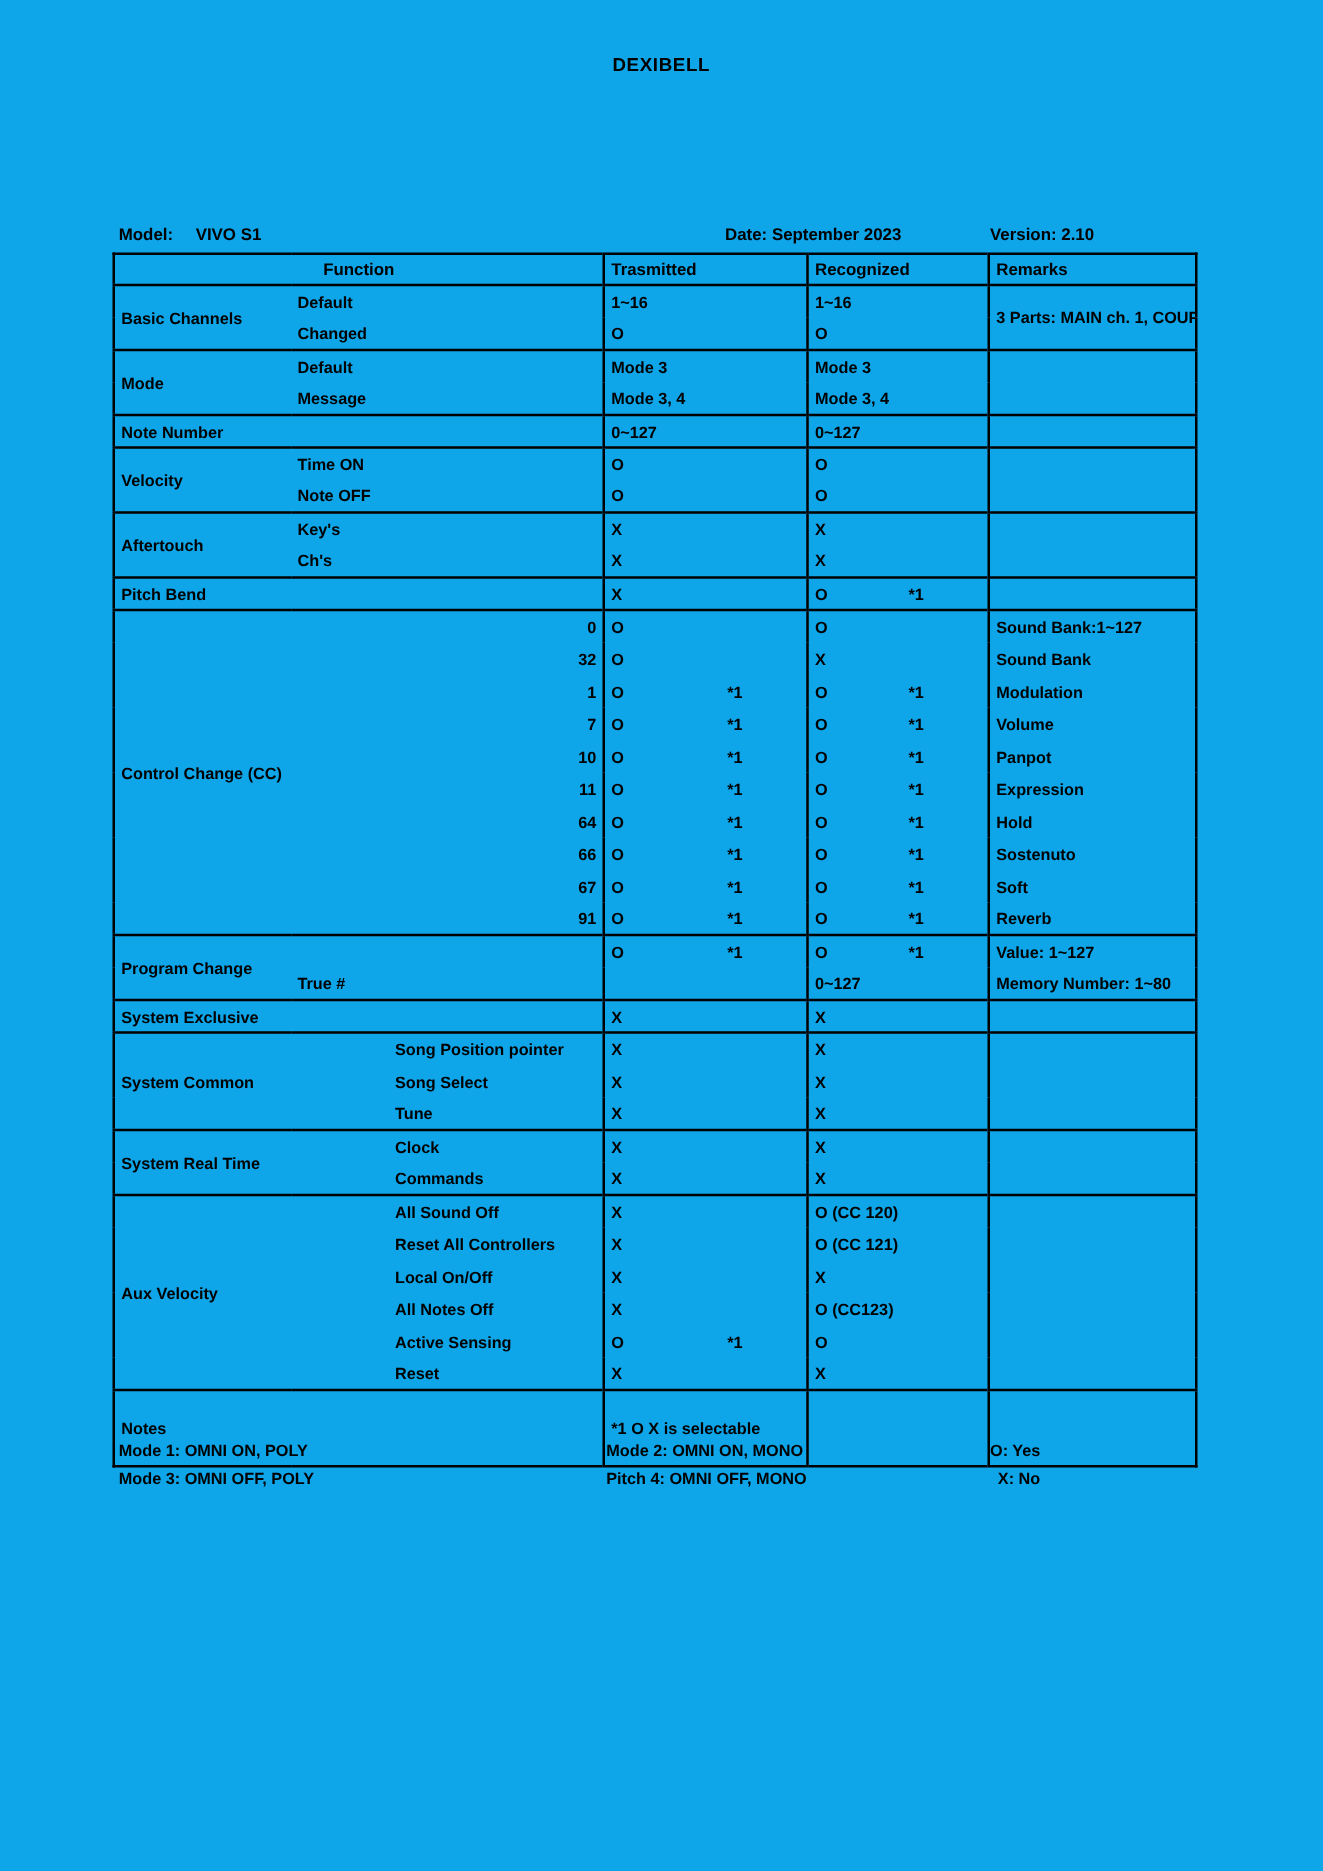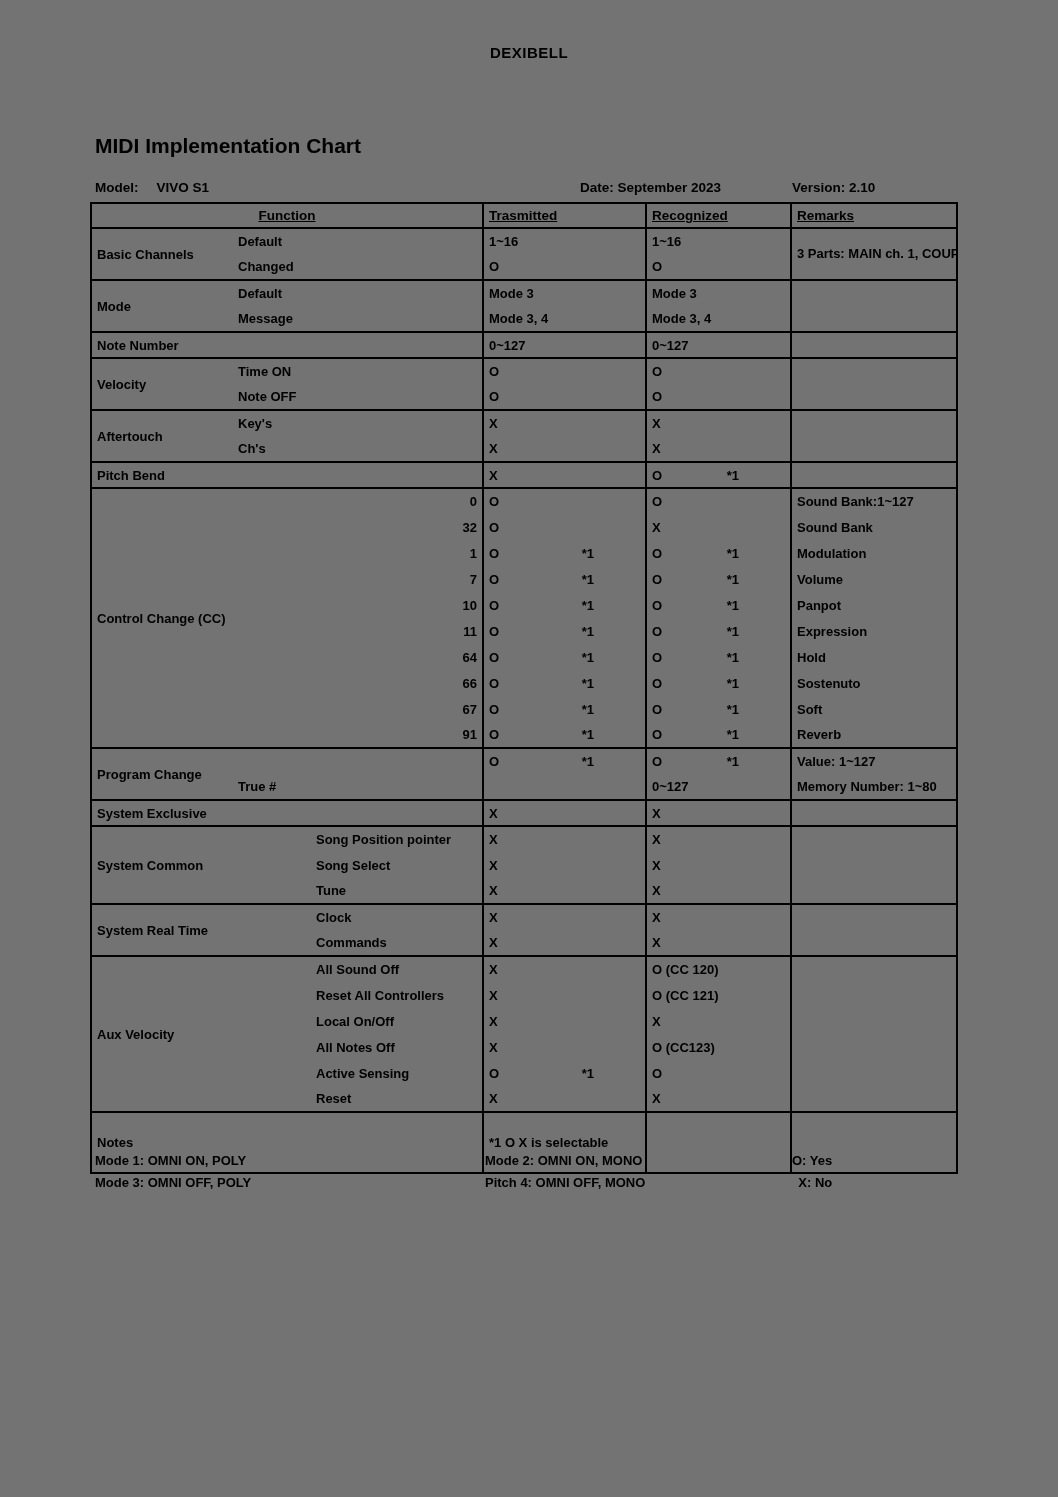--- a/index.html
+++ b/index.html
@@ -1,39 +1,39 @@
 <!DOCTYPE html>
 <html><head>
 <meta charset="utf-8">
 <style>
   * { box-sizing: border-box; }
   html, body { margin: 0; padding: 0; background: #fff; }
   .page {
-    position: relative; width: 1058px; height: 1497px; background: #737373;
+    position: relative; width: 1058px; height: 1497px; background: #0ea5e9;
     font-family: "Liberation Sans", sans-serif; font-weight: bold; color: #000;
   }
   .brand { position: absolute; top: 44px; left: 0; width: 100%; text-align: center; font-size: 15px; letter-spacing: 0.5px; }
   .title { position: absolute; left: 95px; top: 134px; font-size: 21px; }
   .meta-line { position: absolute; top: 180px; left: 0; width: 100%; font-size: 13.5px; }
   .meta-model { position: absolute; left: 95px; top: 0; }
   .meta-model-value { margin-left: 18px; }
   .meta-date { position: absolute; left: 580px; top: 0; }
   .meta-version { position: absolute; left: 792px; top: 0; }
 
   .midi-table {
     position: absolute; left: 90px; top: 202px; width: 866px;
     border-collapse: collapse; table-layout: fixed; border: 2px solid #000;
   }
   .midi-table td {
     padding: 0 5px; font-size: 13px; font-weight: bold;
     overflow: hidden; white-space: nowrap; vertical-align: middle;
   }
   .midi-table tr { height: 26px; }
   tr.hdr { height: 25px; }
-  tr.hdr td { font-size: 13.5px; text-decoration: underline; }
+  tr.hdr td { font-size: 13.5px; }
   .hdr-fn { text-align: center; }
   .c-t, .c-r, .c-m { border-left: 2px solid #000; }
   tr.gs td { border-top: 2px solid #000; }
   .indent { padding-left: 83px !important; }
   .cc-num { text-align: right; padding-right: 5px !important; }
   .remark-sm { font-size: 9.5px; padding: 0 4px; }
   .bc-remark { vertical-align: top; padding-top: 2px; white-space: pre-wrap; line-height: 1.9; }
   .pc-label { vertical-align: top; padding-top: 4px; }
   .vtop { vertical-align: top; padding-top: 3px; }
   tr.notes-row { height: 61px; }
@@ -46,21 +46,20 @@
   .legend-col-2 { left: 485px; }
   .legend-col-3 { left: 792px; text-align: right; }
   .legend-col div { white-space: nowrap; }
 </style>
 </head>
 <body>
 
 <div class="page">
 
   <div class="brand">DEXIBELL</div>
-  <div class="title">MIDI Implementation Chart</div>
 
   <div class="meta-line">
     <span class="meta-model"><span>Model:</span><span class="meta-model-value">VIVO S1</span></span>
     <span class="meta-date">Date: September 2023</span>
     <span class="meta-version">Version: 2.10</span>
   </div>
 
   <table class="midi-table">
     <colgroup>
       <col style="width:142px">

